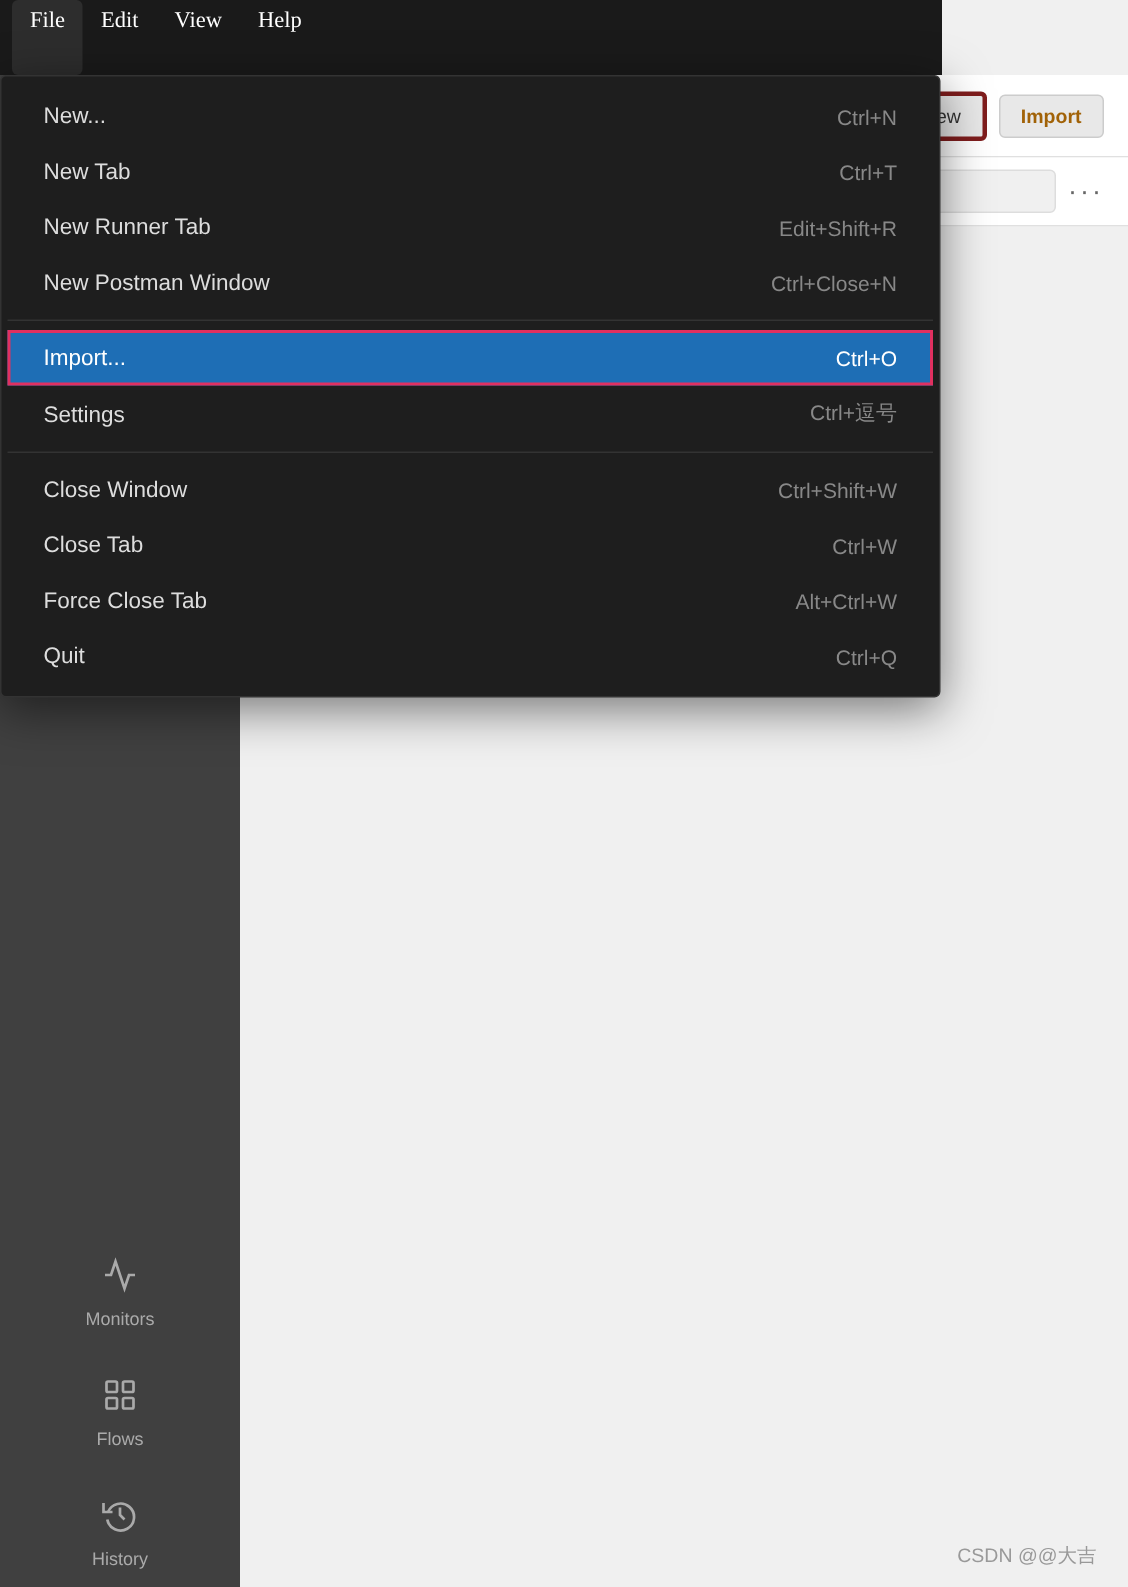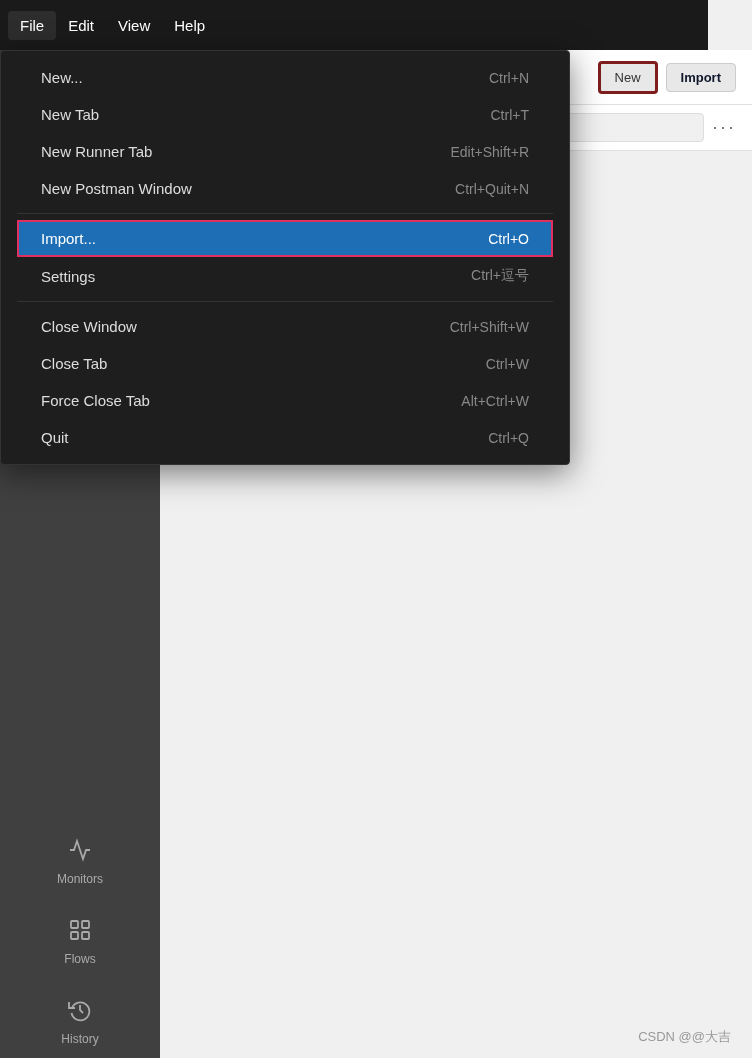--- a/index.html
+++ b/index.html
@@ -10,27 +10,27 @@
       font-family: -apple-system, BlinkMacSystemFont, 'Segoe UI', sans-serif;
       overflow: hidden;
       position: relative;
     }
 
     
     .menu-bar {
       position: absolute;
       top: 0;
       left: 0;
-      width: 708px;
+      width: 628px;
       height: 50px;
       background: #1a1a1a;
       display: flex;
-      align-items: center;
       padding: 0 8px;
       z-index: 10;
+      font-family: Liberation Serif, serif;
     }
     .menu-bar-item {
       color: #ffffff;
       padding: 6px 12px;
       font-size: 15px;
       cursor: pointer;
       border-radius: 4px;
     }
     .menu-bar-item.active {
       background: #2d2d2d;
@@ -72,21 +72,21 @@
       cursor: pointer;
       color: #333;
     }
     .btn-import {
       background: #e8e8e8;
       border: 1px solid #ccc;
       border-radius: 4px;
       padding: 6px 14px;
       font-size: 13px;
       cursor: pointer;
-      color: #0f172a;
+      color: #a16207;
       font-weight: 600;
     }
 
     
     .filter-bar {
       position: absolute;
       top: 105px;
       left: 160px;
       right: 0;
       height: 46px;
@@ -145,26 +145,26 @@
     .sidebar-label {
       color: #aaa;
       font-size: 12px;
     }
 
     
     .dropdown-overlay {
       position: absolute;
       top: 50px;
       left: 0;
-      width: 570px;
+      width: 627px;
       background: #1e1e1e;
       border: 1px solid #333;
       border-radius: 4px;
       z-index: 100;
-      padding: 8px 16px;
+      padding: 8px 4px;
       box-shadow: 0 8px 32px rgba(0,0,0,0.5);
     }
     .dropdown-item {
       display: flex;
       justify-content: space-between;
       align-items: center;
       padding: 10px 24px;
       cursor: pointer;
       color: #dddddd;
       font-size: 15px;
@@ -282,21 +282,21 @@
     <span class="item-shortcut">Ctrl+T</span>
   </div>
 
   <div class="dropdown-item">
     <span class="item-label">New Runner Tab</span>
     <span class="item-shortcut">Edit+Shift+R</span>
   </div>
 
   <div class="dropdown-item">
     <span class="item-label">New Postman Window</span>
-    <span class="item-shortcut">Ctrl+Quit+N</span>
+    <span class="item-shortcut">Ctrl+Close+N</span>
   </div>
   <div class="dropdown-separator"></div>
 
   <div class="dropdown-item highlighted">
     <span class="item-label">Import...</span>
     <span class="item-shortcut">Ctrl+O</span>
   </div>
 
   <div class="dropdown-item">
     <span class="item-label">Settings</span>

